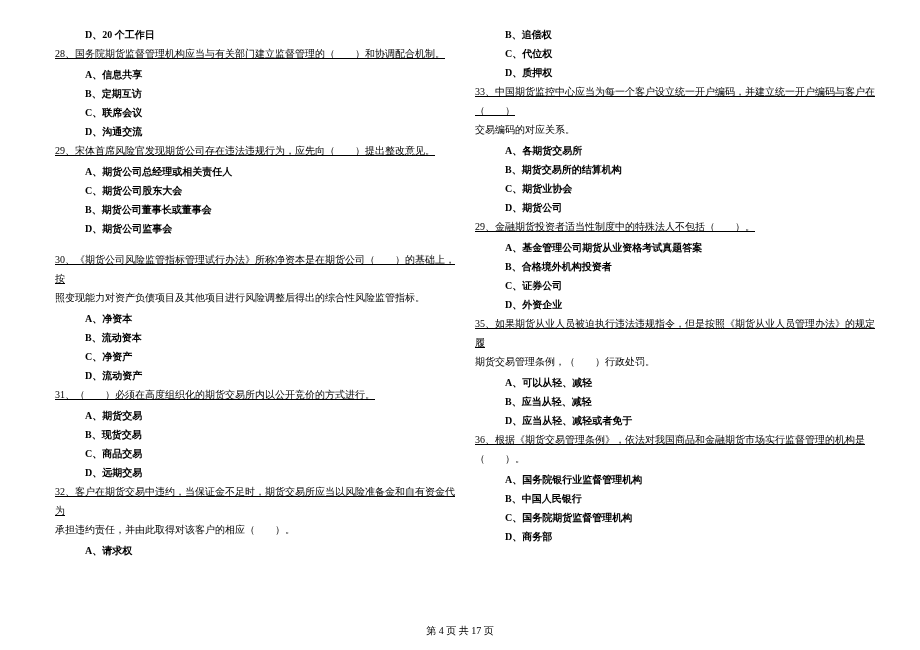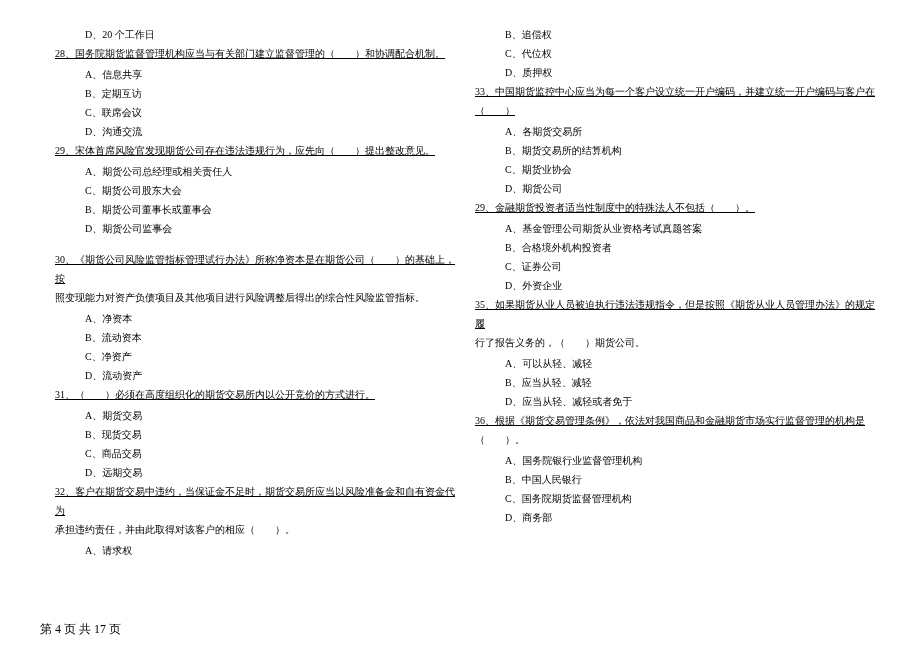--- a/index.html
+++ b/index.html
@@ -30,32 +30,32 @@
       margin-bottom: 2px;
       line-height: 1.9;
     }
     .question-text {
       text-indent: 0;
       text-decoration: underline;
     }
     .option {
       padding-left: 30px;
       line-height: 1.9;
+      font-weight: bold;
     }
     .continuation {
       line-height: 1.9;
     }
     .footer {
       position: absolute;
       bottom: 12px;
       left: 0;
       right: 0;
-      text-align: left;
-      font-size: 12px;
-      margin-left: 40px;
+      text-align: center;
+      font-size: 10px;
     }
     .spacer {
       height: 12px;
     }
   </style>
 </head>
 <body>
 
 <div class="page">
   <div class="column">
@@ -103,37 +103,38 @@
     <div class="option">A、请求权</div>
   </div>
 
   <div class="column">
     <div class="option">B、追偿权</div>
     <div class="option">C、代位权</div>
     <div class="option">D、质押权</div>
 
     <div class="question">
       <div class="question-text">33、中国期货监控中心应当为每一个客户设立统一开户编码，并建立统一开户编码与客户在（　　）</div>
+      <div class="continuation">交易编码的对应关系。</div>
     </div>
     <div class="option">A、各期货交易所</div>
     <div class="option">B、期货交易所的结算机构</div>
     <div class="option">C、期货业协会</div>
     <div class="option">D、期货公司</div>
 
     <div class="question">
       <div class="question-text">29、金融期货投资者适当性制度中的特殊法人不包括（　　）。</div>
     </div>
     <div class="option">A、基金管理公司期货从业资格考试真题答案</div>
     <div class="option">B、合格境外机构投资者</div>
     <div class="option">C、证券公司</div>
     <div class="option">D、外资企业</div>
 
     <div class="question">
       <div class="question-text">35、如果期货从业人员被迫执行违法违规指令，但是按照《期货从业人员管理办法》的规定履</div>
-      <div class="continuation">行了报告义务的，（　　）期货公司。</div>
+      <div class="continuation">期货交易管理条例，（　　）行政处罚。</div>
     </div>
     <div class="option">A、可以从轻、减轻</div>
     <div class="option">B、应当从轻、减轻</div>
     <div class="option">D、应当从轻、减轻或者免于</div>
 
     <div class="question">
       <div class="question-text">36、根据《期货交易管理条例》，依法对我国商品和金融期货市场实行监督管理的机构是</div>
       <div class="continuation">（　　）。</div>
     </div>
     <div class="option">A、国务院银行业监督管理机构</div>

